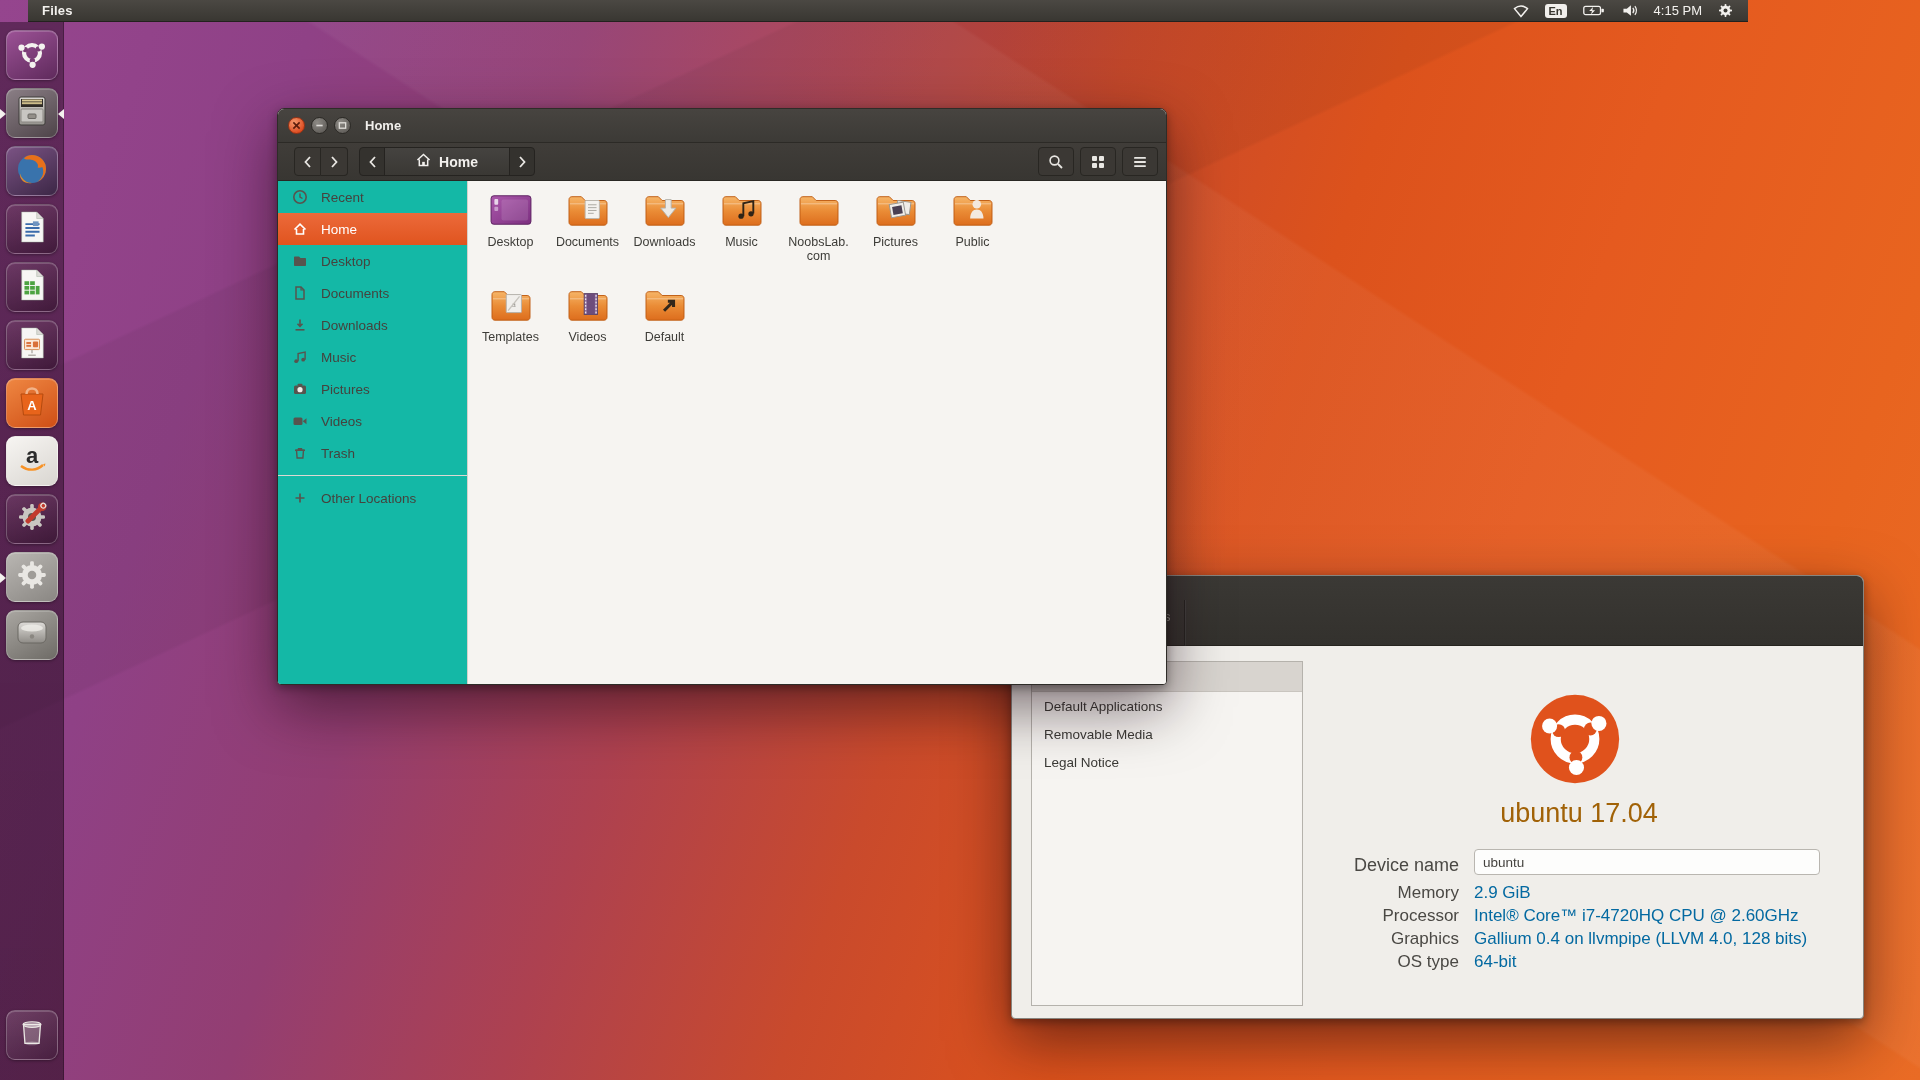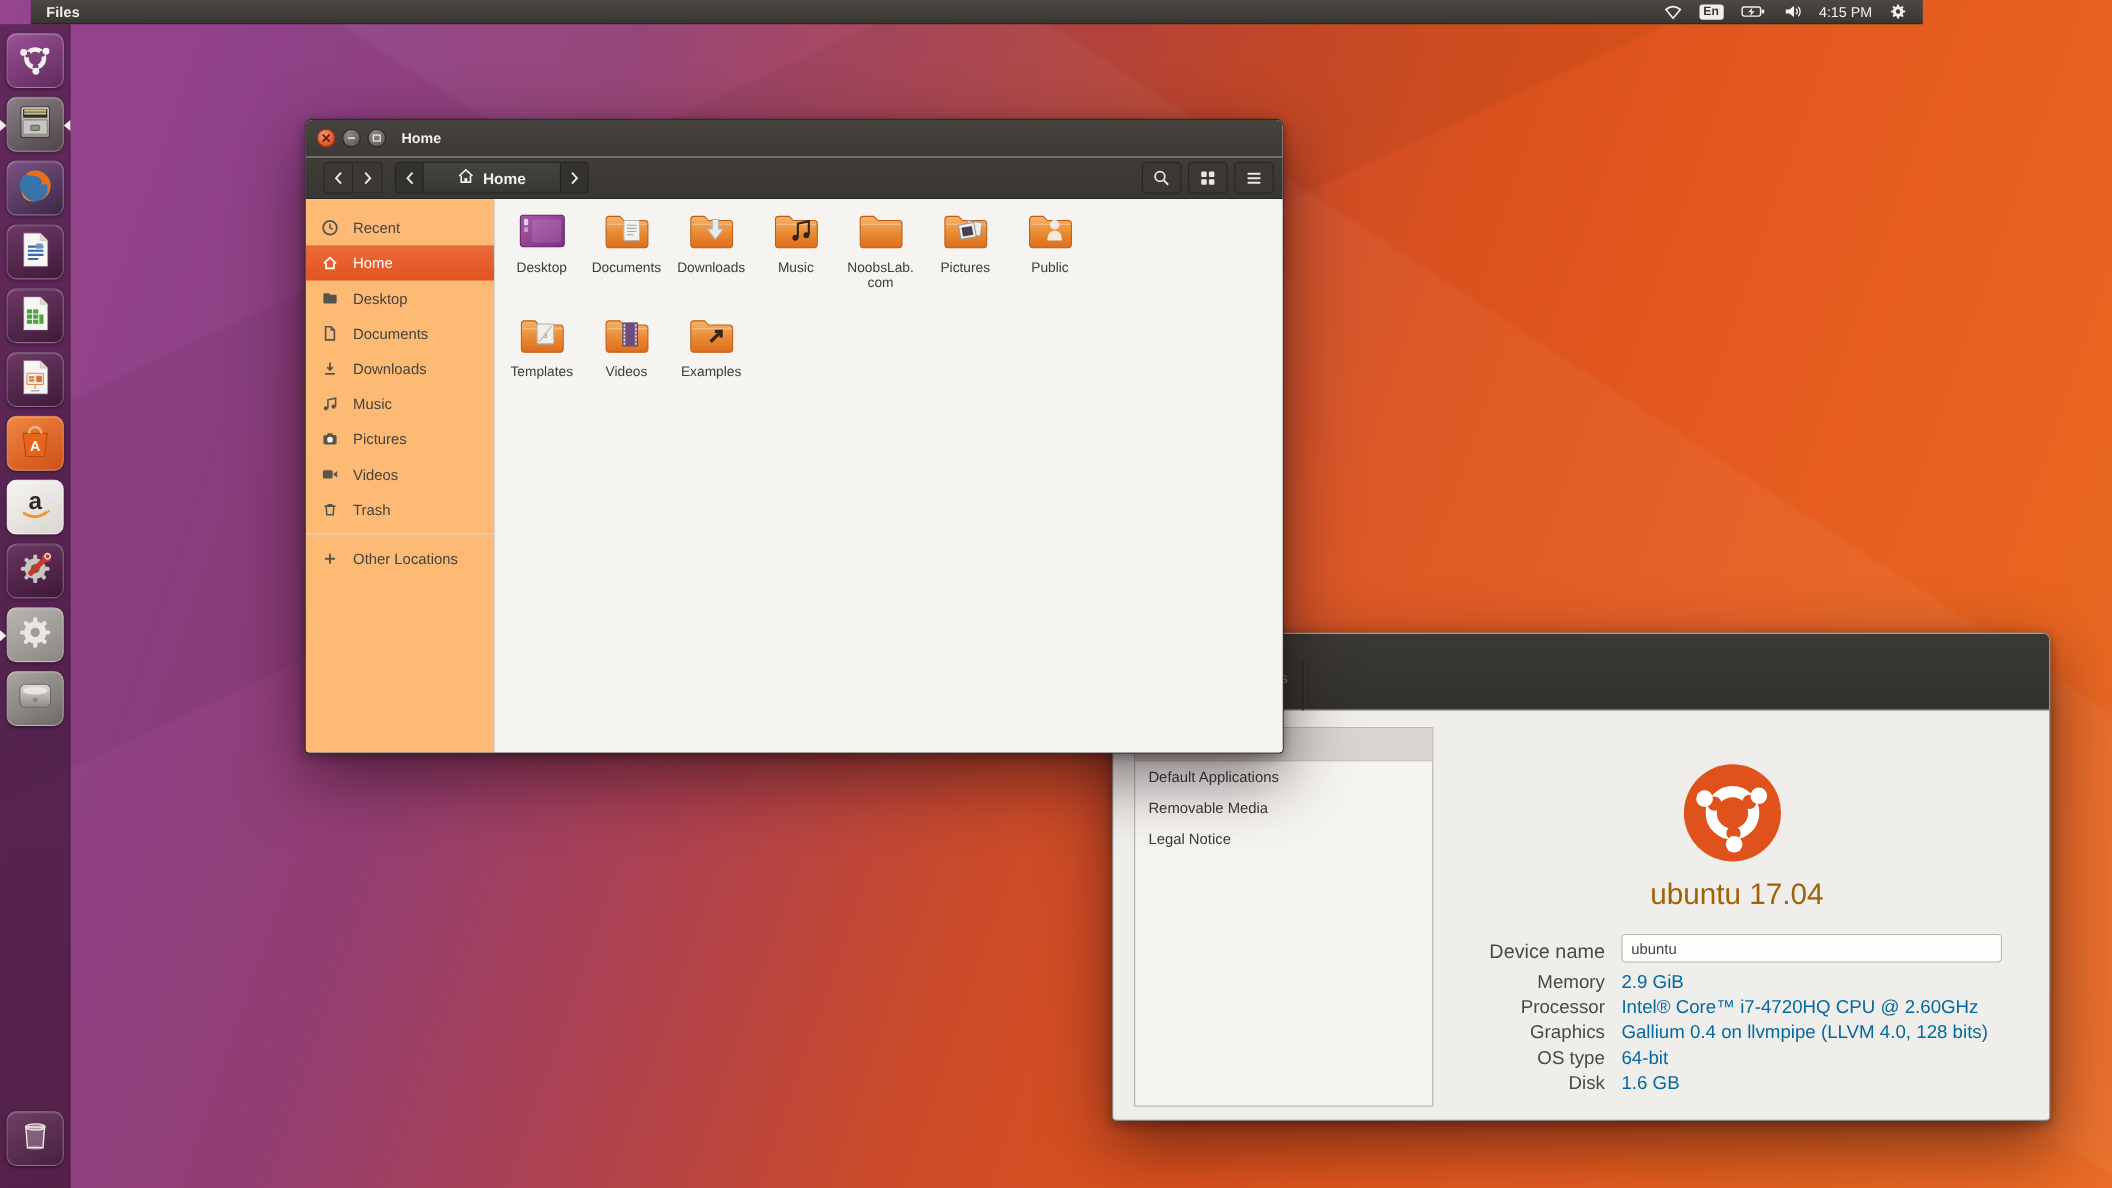--- a/index.html
+++ b/index.html
@@ -78,22 +78,22 @@
   .nav-btn.fwd{border-radius:0 4px 4px 0;border-left:none;}
   .path-group{position:absolute;left:81px;top:4px;height:29px;display:flex;
     border:1px solid #252320;border-radius:4px;background:#34322e;overflow:hidden;}
   .path-seg{display:flex;align-items:center;justify-content:center;cursor:pointer;}
   .path-chev{width:24px;}
   .path-main{width:126px;gap:8px;background:linear-gradient(#454340,#3a3834);
     border-left:1px solid #252320;border-right:1px solid #252320;
     color:#f2f0ed;font-size:14px;font-weight:bold;}
   .files-body{position:absolute;left:0;top:72px;right:0;bottom:0;display:flex;
     border-radius:0 0 3px 3px;overflow:hidden;}
-  .fw-sidebar{width:172px;background:#fdba74;border-right:1px solid #d5d1cb;
-    padding-top:10px;flex:none;}
+  .fw-sidebar{width:190px;background:#14b8a6;border-right:1px solid #d5d1cb;
+    padding-top:0;flex:none;}
   .sb-row{height:32px;display:flex;align-items:center;gap:13px;padding-left:14px;
     font-size:13.5px;color:#45433e;cursor:pointer;}
   .sb-row .sb-ic{width:16px;height:16px;color:#57544e;display:flex;}
   .sb-row.selected{background:linear-gradient(#ec6a3a,#e0541f);color:#fff;}
   .sb-row.selected .sb-ic{color:#fff;}
   .sb-sep{height:1px;background:#dcd8d2;margin:6px 0;}
   .fw-content{flex:1;background:#f6f4f1;padding:8px 0 0 4px;}
   .folder-grid{display:grid;grid-template-columns:repeat(7,77px);grid-auto-rows:95px;}
   .folder-cell{display:flex;flex-direction:column;align-items:center;padding-top:2px;cursor:pointer;}
   .folder-label{margin-top:2px;font-size:12.5px;line-height:1.15;color:#3d3c38;
@@ -386,24 +386,20 @@
             <span class="detail-value">Intel® Core™ i7-4720HQ CPU @ 2.60GHz</span>
           </div>
           <div class="detail-row">
             <span class="detail-label">Graphics</span>
             <span class="detail-value">Gallium 0.4 on llvmpipe (LLVM 4.0, 128 bits)</span>
           </div>
           <div class="detail-row">
             <span class="detail-label">OS type</span>
             <span class="detail-value">64-bit</span>
           </div>
-          <div class="detail-row">
-            <span class="detail-label">Disk</span>
-            <span class="detail-value">1.6 GB</span>
-          </div>
         </div>
     </div>
   </div>
 
   <div class="window files-win">
     <div class="titlebar">
       <span class="win-btn close" data-icon="close-x">
           <svg width="9" height="9" viewBox="0 0 10 10">
             <path d="M1.5 1.5 8.5 8.5M8.5 1.5 1.5 8.5" stroke="#5d1d0b" stroke-width="1.8"></path>
           </svg>
@@ -757,20 +753,20 @@
                       <stop offset="0.5" stop-color="#ea8c36"></stop>
                       <stop offset="1" stop-color="#dd6d1d"></stop>
                     </linearGradient>
                   </defs>
   <path d="M4 9c0-1.7 1.3-3 3-3h10l4 4h20c1.7 0 3 1.3 3 3v20c0 1.7-1.3 3-3 3H7c-1.7 0-3-1.3-3-3Z" fill="url(#fg1)" stroke="#bf5c12"></path>
   <path d="M5 13.5h38" stroke="rgba(255,255,255,.4)"></path>
                   <g transform="translate(23,14)">
                     <path d="M0 12 10 2M4 2h6v6" stroke="#33271a" stroke-width="3.2" fill="none"></path>
                   </g>
                 </svg></span>
-              <span class="folder-label">Examples</span>
+              <span class="folder-label">Default</span>
             </div>
           </div>
       </div>
     </div>
   </div>
 
 </div>
 
 </body></html>

